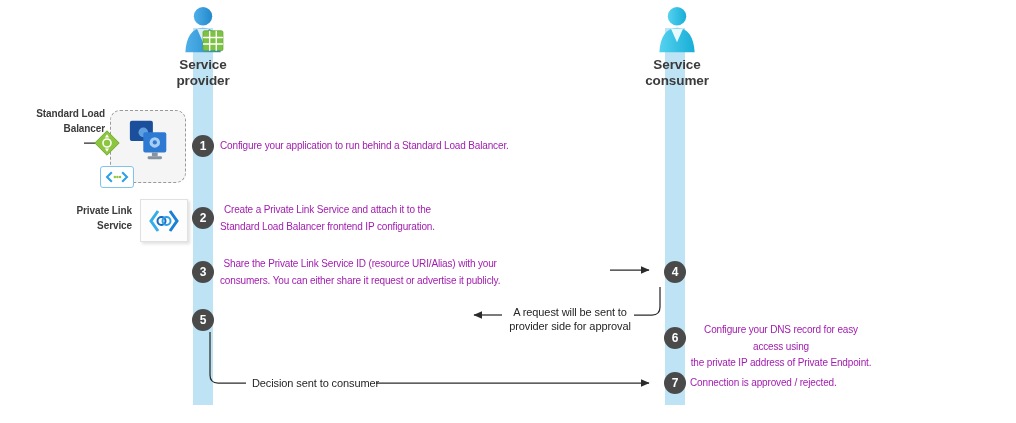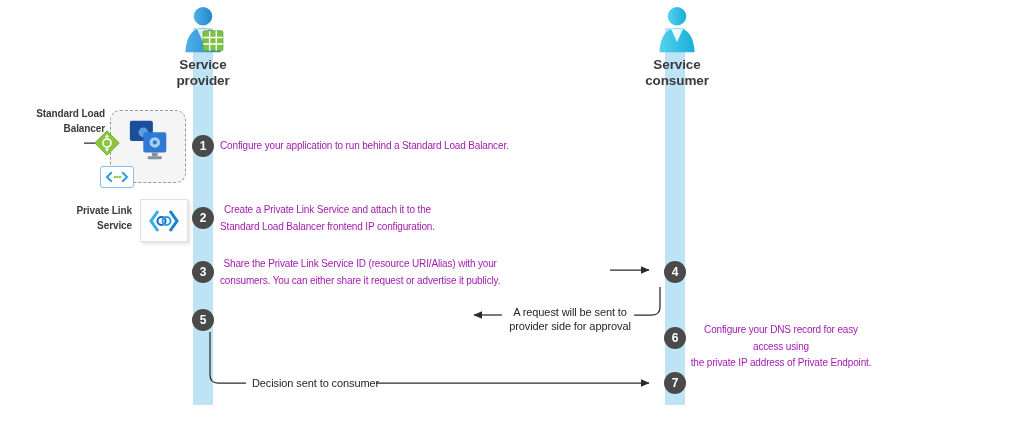--- a/index.html
+++ b/index.html
@@ -172,18 +172,19 @@
   <div class="stepnum" style="left:664px;top:327px;">6</div>
   <div class="stepnum" style="left:664px;top:372px;">7</div>
 
   <div class="step-text pre" style="left:220px;top:138px;">Configure your application to run behind a Standard Load Balancer.</div>
   <div class="step-text pre" style="left:220px;top:202px;">Create a Private Link Service and attach it to the
 Standard Load Balancer frontend IP configuration.</div>
   <div class="step-text pre" style="left:220px;top:256px;">Share the Private Link Service ID (resource URI/Alias) with your
 consumers. You can either share it request or advertise it publicly.</div>
   <div class="step-text pre" style="left:690px;top:322px;">Configure your DNS record for easy access using
 the private IP address of Private Endpoint.</div>
+  <div class="step-text pre" style="left:690px;top:375px;">Connection is approved / rejected.</div>
 
   <div class="annot pre" style="left:505px;top:306px;width:130px;text-align:center;">A request will be sent to
 provider side for approval</div>
   <div class="annot" style="left:252px;top:377px;">Decision sent to consumer</div>
 
 </div>
 
 </body></html>

